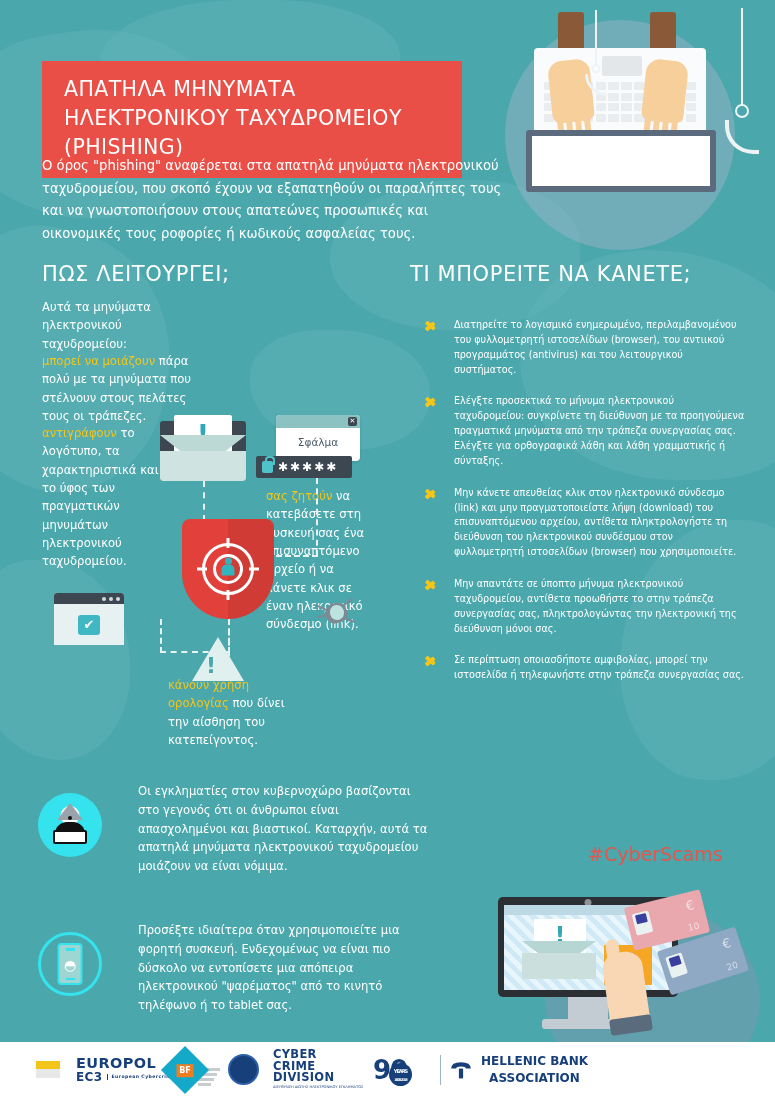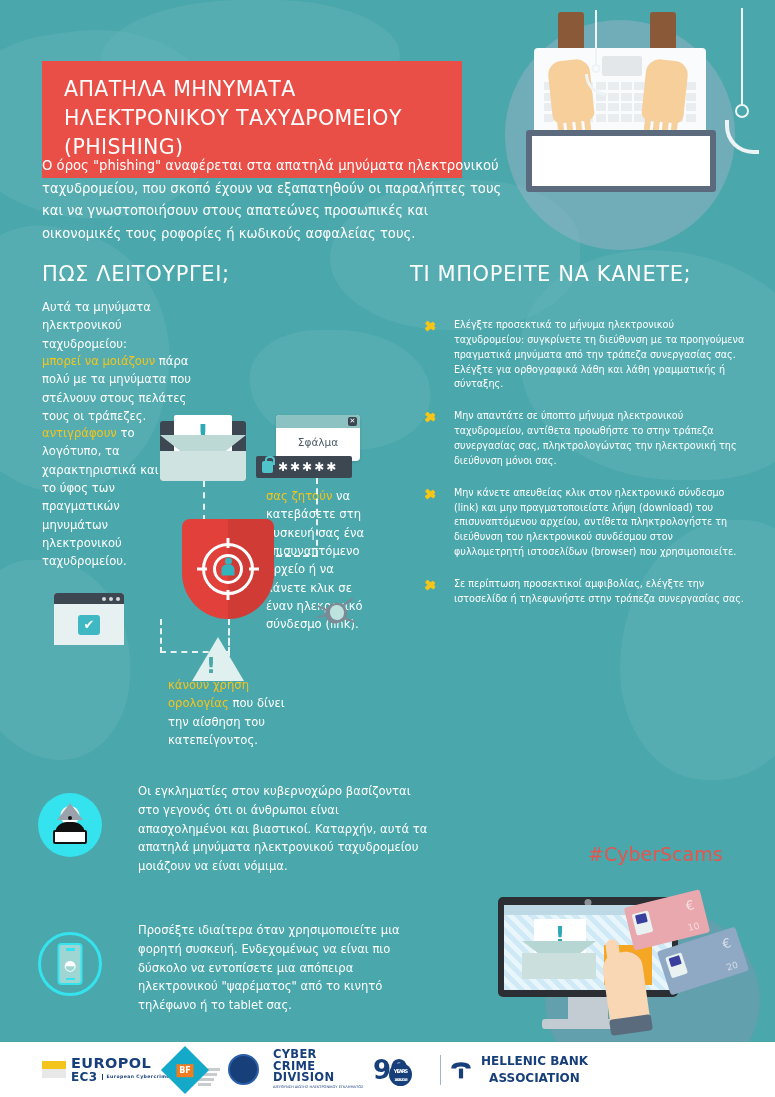--- a/index.html
+++ b/index.html
@@ -225,21 +225,21 @@
                       background:#3a3f9e; border-radius:1px; }
   .note .eur { position:absolute; right:9px; top:6px; color:rgba(255,255,255,.65); font-size:13px; }
   .note .val { position:absolute; right:9px; bottom:4px; color:rgba(255,255,255,.6); font-size:9px; }
   .n1 { left:628px; top:898px; width:78px; height:44px; background:#e9a7ae; transform:rotate(-14deg); }
   .n2 { left:662px; top:938px; width:82px; height:46px; background:#8fa9c4; transform:rotate(-18deg); }
 
   
   .footer { position:absolute; left:0; bottom:0; width:775px; height:55px; background:#ffffff; }
   .logo { position:absolute; top:0; height:55px; display:flex; align-items:center; }
 
-  .eu-wrap { left:42px; gap:5px; }
+  .eu-wrap { left:36px; gap:16px; }
   .eu-flag { width:24px; height:17px; background:linear-gradient(#f3c41a 0 50%,#e8e8e8 50% 100%); }
   .eu-txt { line-height:1.05; }
   .eu-t1 { font-size:14.5px; font-weight:700; color:#173f7a; letter-spacing:.4px; }
   .eu-t2 { font-size:12px; font-weight:700; color:#173f7a; letter-spacing:.4px; display:flex;
            align-items:center; gap:4px; }
   .eu-sub { font-size:4.6px; color:#173f7a; line-height:1.25; border-left:1px solid #173f7a; padding-left:4px; }
 
   .bf-wrap { left:168px; }
   .bf-dia { width:34px; height:34px; background:#15a9c9; transform:rotate(45deg); display:flex;
             align-items:center; justify-content:center; }
@@ -461,33 +461,37 @@
       <i class="bug-leg" style="left:0;top:10px;width:12px;transform:rotate(25deg)"></i>
       <i class="bug-leg" style="left:1px;top:18px;width:12px;transform:rotate(-10deg)"></i>
       <i class="bug-leg" style="left:26px;top:4px;width:12px;transform:rotate(-35deg)"></i>
       <i class="bug-leg" style="left:27px;top:22px;width:12px;transform:rotate(20deg)"></i>
     </div>
   </div>
 
   <div class="bullets">
     <div class="bullet">
       <span class="chev"></span>
+      <span>Διατηρείτε το λογισμικό ενημερωμένο, περιλαμβανομένου του φυλλομετρητή ιστοσελίδων (browser), του αντιικού προγραμμάτος (antivirus) και του λειτουργικού συστήματος.</span>
+    </div>
+    <div class="bullet">
+      <span class="chev"></span>
       <span>Ελέγξτε προσεκτικά το μήνυμα ηλεκτρονικού ταχυδρομείου: συγκρίνετε τη διεύθυνση με τα προηγούμενα πραγματικά μηνύματα από την τράπεζα συνεργασίας σας. Ελέγξτε για ορθογραφικά λάθη και λάθη γραμματικής ή σύνταξης.</span>
+    </div>
+    <div class="bullet">
+      <span class="chev"></span>
+      <span>Μην κάνετε απευθείας κλικ στον ηλεκτρονικό σύνδεσμο (link) και μην πραγματοποιείστε λήψη (download) του επισυναπτόμενου αρχείου, αντίθετα πληκτρολογήστε τη διεύθυνση του ηλεκτρονικού συνδέσμου στον φυλλομετρητή ιστοσελίδων (browser) που χρησιμοποιείτε.</span>
     </div>
     <div class="bullet">
       <span class="chev"></span>
       <span>Μην απαντάτε σε ύποπτο μήνυμα ηλεκτρονικού ταχυδρομείου, αντίθετα προωθήστε το στην τράπεζα συνεργασίας σας, πληκτρολογώντας την ηλεκτρονική της διεύθυνση μόνοι σας.</span>
     </div>
     <div class="bullet">
       <span class="chev"></span>
-      <span>Μην κάνετε απευθείας κλικ στον ηλεκτρονικό σύνδεσμο (link) και μην πραγματοποιείστε λήψη (download) του επισυναπτόμενου αρχείου, αντίθετα πληκτρολογήστε τη διεύθυνση του ηλεκτρονικού συνδέσμου στον φυλλομετρητή ιστοσελίδων (browser) που χρησιμοποιείτε.</span>
-    </div>
-    <div class="bullet">
-      <span class="chev"></span>
-      <span>Σε περίπτωση προσεκτικοί αμφιβολίας, ελέγξτε την ιστοσελίδα ή τηλεφωνήστε στην τράπεζα συνεργασίας σας.</span>
+      <span>Σε περίπτωση οποιασδήποτε αμφιβολίας, μπορεί την ιστοσελίδα ή τηλεφωνήστε στην τράπεζα συνεργασίας σας.</span>
     </div>
   </div>
 
   <div class="hashtag">#CyberScams</div>
 
   <div class="blk b1">
     <div class="blk-icon">
       <div class="hacker">
         <div class="hk-head"></div>
           <div class="hk-hood"></div>

